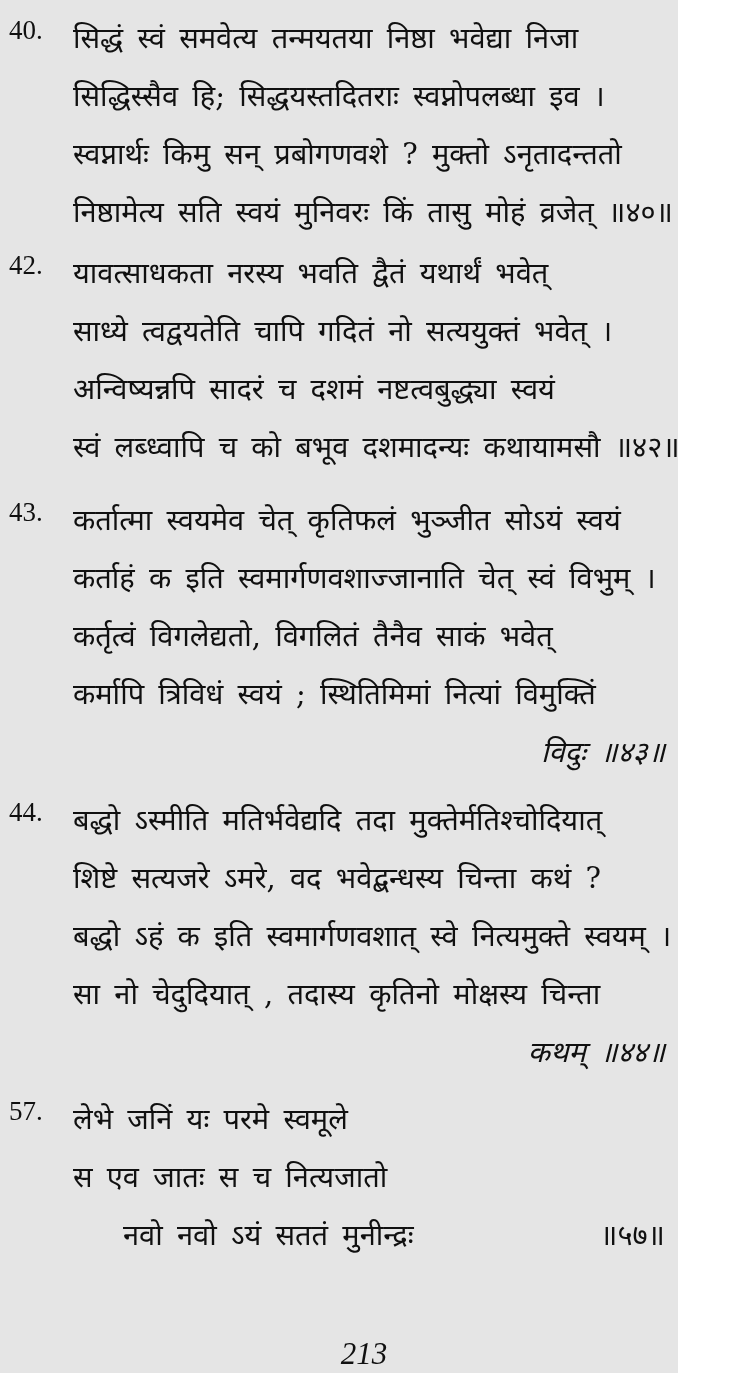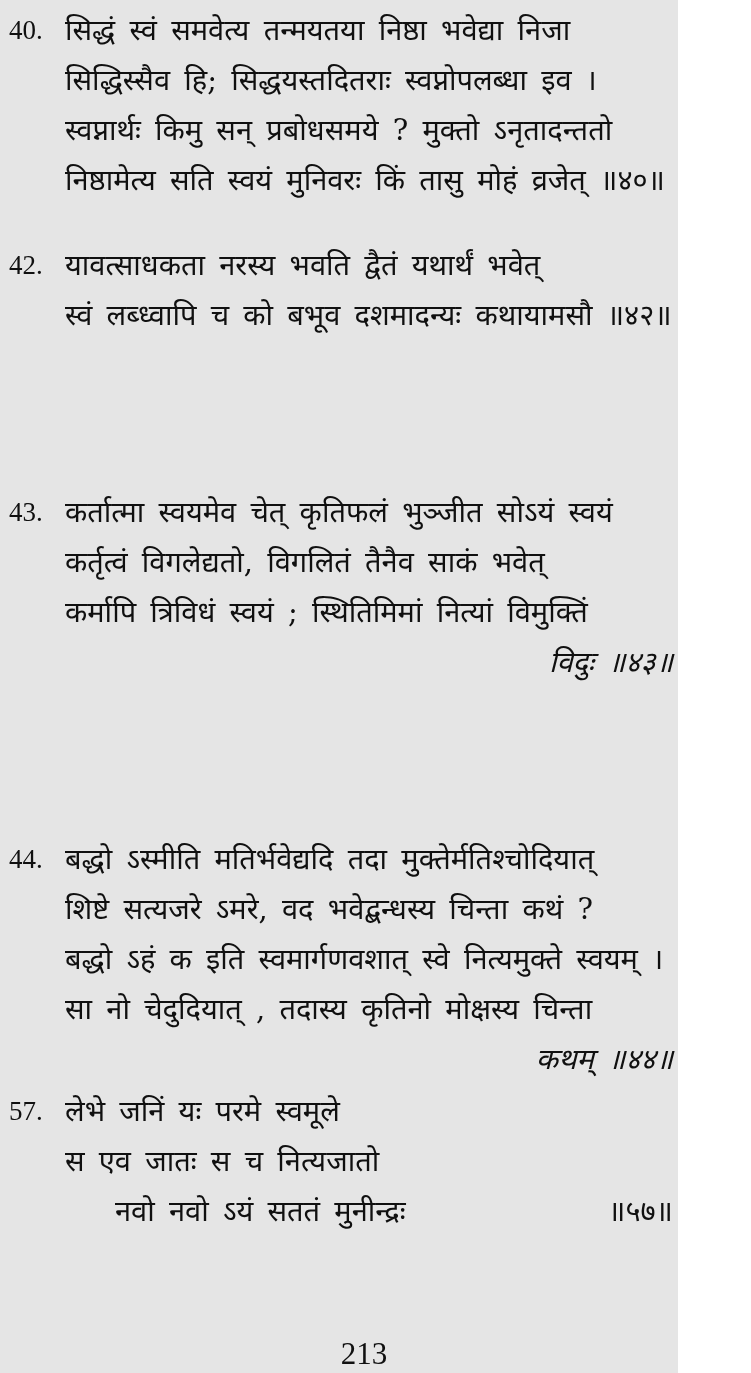--- a/index.html
+++ b/index.html
@@ -28,21 +28,21 @@
     font-size: 27px;
     line-height: 50px;
     font-family: "Liberation Serif", "DejaVu Serif", serif;
     color: #101010;
   }
   .vlines {
     margin-left: 65px;
     margin-right: 5px;
   }
   .vline {
-    margin: 0;
+    margin: 8px;
     font-size: 29px;
     line-height: 50px;
     word-spacing: 5px;
     white-space: nowrap;
     color: #101010;
   }
   .vline.indent {
     padding-left: 50px;
   }
   .vline.trailing {
@@ -60,56 +60,60 @@
   }
   .pagenum {
     position: absolute;
     left: 50px;
     right: 0;
     top: 1336px;
     text-align: center;
     font-size: 31px;
     font-family: "Liberation Serif", "DejaVu Serif", serif;
     color: #101010;
+    font-style: italic;
   }
 </style>
 </head>
 <body>
 
 <div class="page">
 
   <section class="verse" style="top:5px">
     <span class="vnum">40.</span>
     <div class="vlines">
       <p class="vline">सिद्धं स्वं समवेत्य तन्मयतया निष्ठा भवेद्या निजा</p>
       <p class="vline">सिद्धिस्सैव हि; सिद्धयस्तदितराः स्वप्नोपलब्धा इव ।</p>
-      <p class="vline">स्वप्नार्थः किमु सन् प्रबोधसमये ? मुक्तो ऽनृतादन्ततो</p>
+      <p class="vline">स्वप्नार्थः किमु सन् प्रबोगणवशे ? मुक्तो ऽनृतादन्ततो</p>
       <p class="vline">निष्ठामेत्य सति स्वयं मुनिवरः किं तासु मोहं व्रजेत् ॥४०॥</p>
     </div>
   </section>
 
   <section class="verse" style="top:240px">
     <span class="vnum">42.</span>
     <div class="vlines">
       <p class="vline">यावत्साधकता नरस्य भवति द्वैतं यथार्थं भवेत्</p>
+      <p class="vline">साध्ये त्वद्वयतेति चापि गदितं नो सत्ययुक्तं भवेत् ।</p>
+      <p class="vline">अन्विष्यन्नपि सादरं च दशमं नष्टत्वबुद्ध्या स्वयं</p>
       <p class="vline">स्वं लब्ध्वापि च को बभूव दशमादन्यः कथायामसौ ॥४२॥</p>
     </div>
   </section>
 
   <section class="verse" style="top:487px">
     <span class="vnum">43.</span>
     <div class="vlines">
       <p class="vline">कर्तात्मा स्वयमेव चेत् कृतिफलं भुञ्जीत सोऽयं स्वयं</p>
+      <p class="vline">कर्ताहं क इति स्वमार्गणवशाज्जानाति चेत् स्वं विभुम् ।</p>
       <p class="vline">कर्तृत्वं विगलेद्यतो, विगलितं तैनैव साकं भवेत्</p>
       <p class="vline">कर्मापि त्रिविधं स्वयं ; स्थितिमिमां नित्यां विमुक्तिं</p>
       <p class="vline trailing">विदुः ॥४३॥</p>
     </div>
   </section>
 
-  <section class="verse" style="top:834px">
+  <section class="verse" style="top:787px">
     <span class="vnum">44.</span>
     <div class="vlines">
       <p class="vline">बद्धो ऽस्मीति मतिर्भवेद्यदि तदा मुक्तेर्मतिश्चोदियात्</p>
       <p class="vline">शिष्टे सत्यजरे ऽमरे, वद भवेद्बन्धस्य चिन्ता कथं ?</p>
       <p class="vline">बद्धो ऽहं क इति स्वमार्गणवशात् स्वे नित्यमुक्ते स्वयम् ।</p>
       <p class="vline">सा नो चेदुदियात् , तदास्य कृतिनो मोक्षस्य चिन्ता</p>
       <p class="vline trailing">कथम् ॥४४॥</p>
     </div>
   </section>
 

